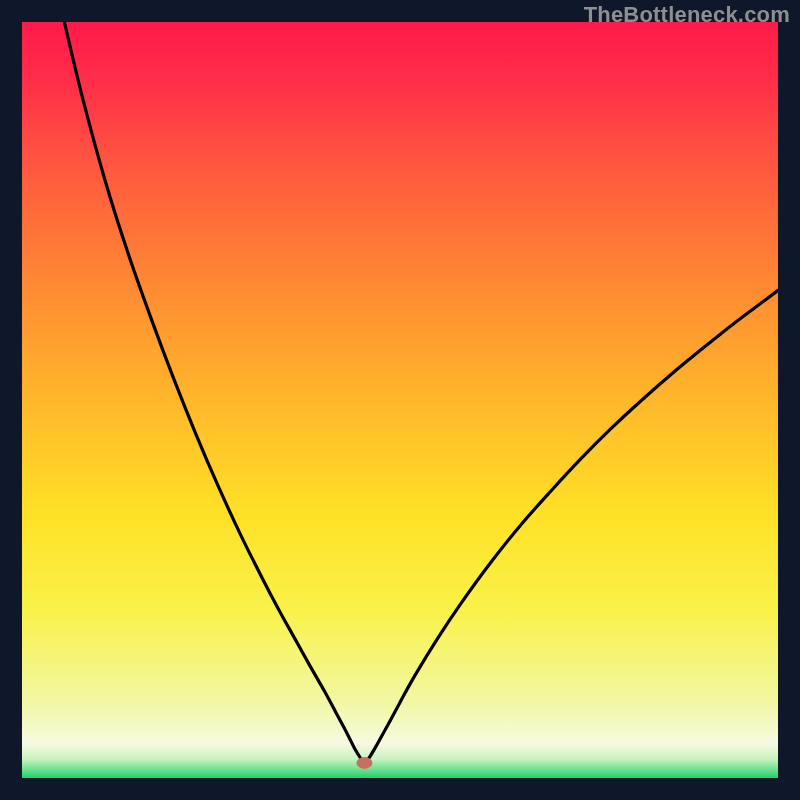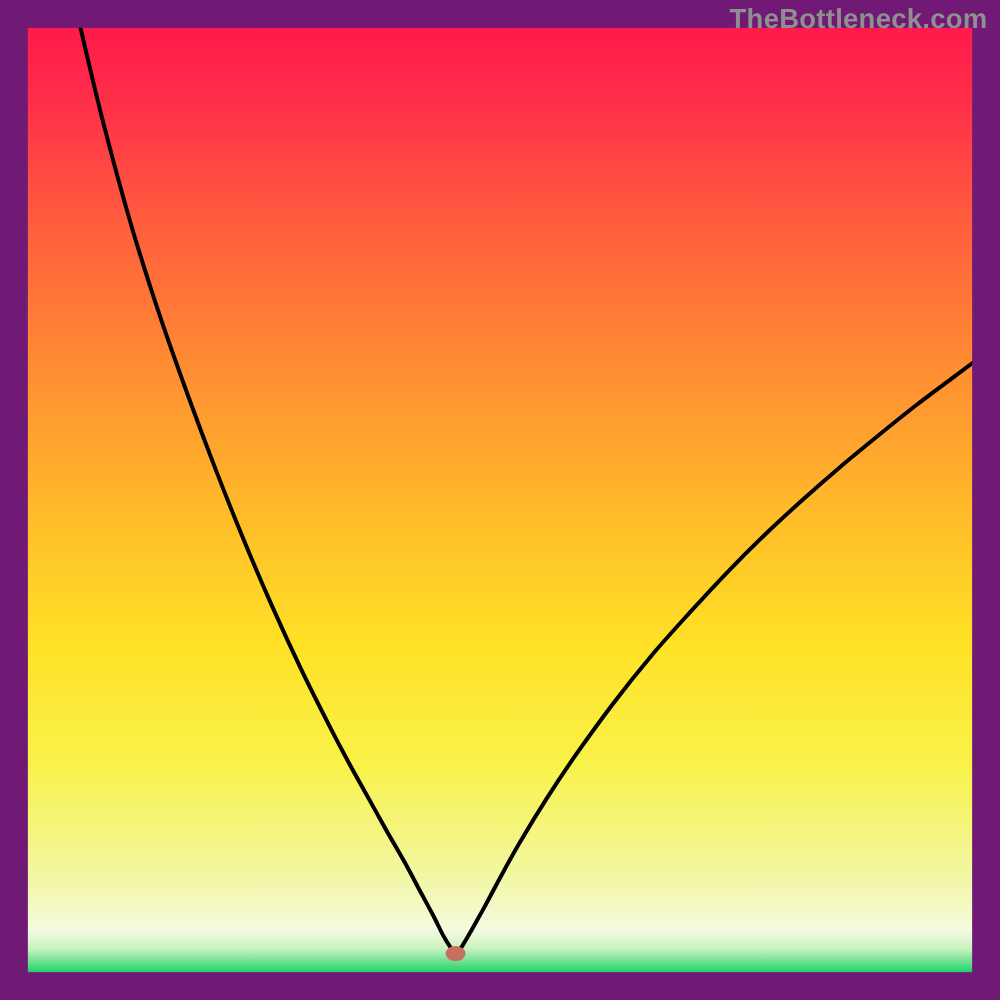--- a/index.html
+++ b/index.html
@@ -9,21 +9,21 @@
     height: 800px;
     background: #000;
     overflow: hidden;
   }
   .frame {
     position: absolute;
     left: 0;
     top: 0;
     width: 800px;
     height: 800px;
-    background: #701a75;
+    background: #0f172a;
   }
   .plot {
     position: absolute;
     left: 22px;
     top: 22px;
     width: 756px;
     height: 756px;
     overflow: hidden;
   }
   .watermark {

